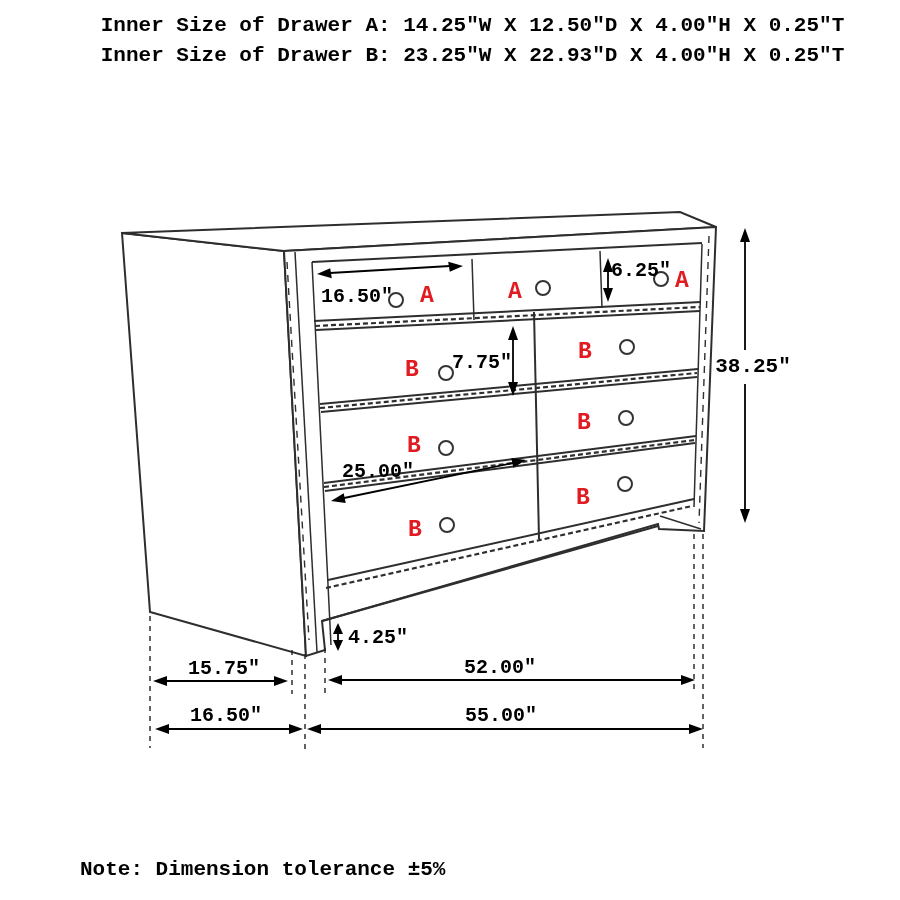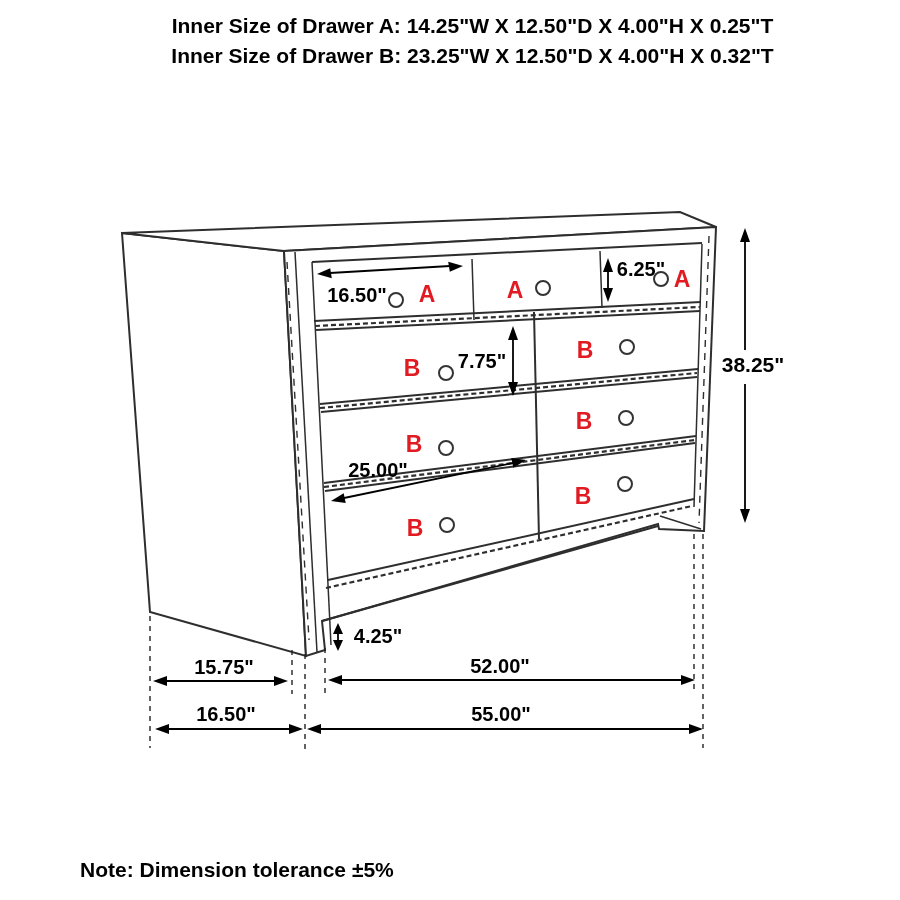--- a/index.html
+++ b/index.html
@@ -1,20 +1,20 @@
 <!DOCTYPE html>
 <html style="--line: #2e2e2e; --red: #e01b22; --text: #000000; --background: #ffffff;"><head>
 <meta charset="utf-8">
 <style>
   html,body{margin:0;padding:0;background:#fff;}
   .page{
     position:relative;
     width:900px;height:900px;
     background:var(--background,#fff);
-    font-family:Liberation Sans, sans-serif;
+    font-family:Liberation Mono, monospace;
     overflow:hidden;
   }
   .hdr{
     position:absolute;top:11px;left:45px;right:0;
     text-align:center;
     font-size:21px;font-weight:bold;color:var(--text,#000);
     line-height:30px;
   }
   .note{
     position:absolute;top:858px;left:80px;right:0;
@@ -35,21 +35,21 @@
   .redlbl{font-size:23px;font-weight:bold;fill:var(--red,#e01b22);text-anchor:middle;}
   .knob{fill:#fff;stroke:#333;stroke-width:2;}
 </style>
 </head>
 <body>
 
 <div class="page">
 
   <div class="hdr">
     <div>Inner Size of Drawer A: 14.25"W X 12.50"D X 4.00"H X 0.25"T</div>
-    <div>Inner Size of Drawer B: 23.25"W X 12.50"D X 4.00"H X 0.32"T</div>
+    <div>Inner Size of Drawer B: 23.25"W X 22.93"D X 4.00"H X 0.25"T</div>
   </div>
 
   <svg width="900" height="900" viewBox="0 0 900 900">
 
     <g>
 
       <polygon class="fillw" points="122,233 284,251 306,656 150,612"></polygon>
 
       <polygon class="fillw" points="122,233 680,212 716,227 284,251"></polygon>
       <line class="ln thin" x1="290" y1="255" x2="714" y2="231"></line>

